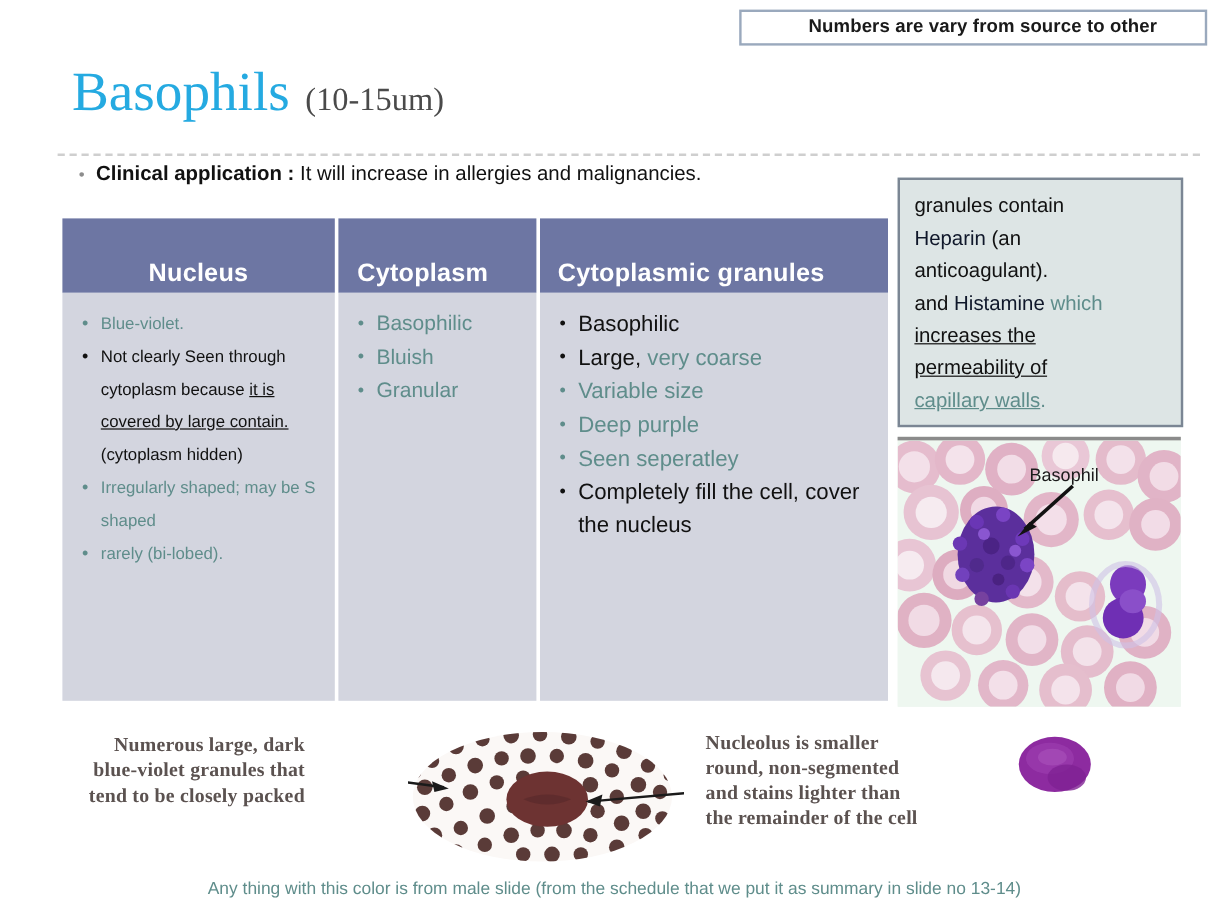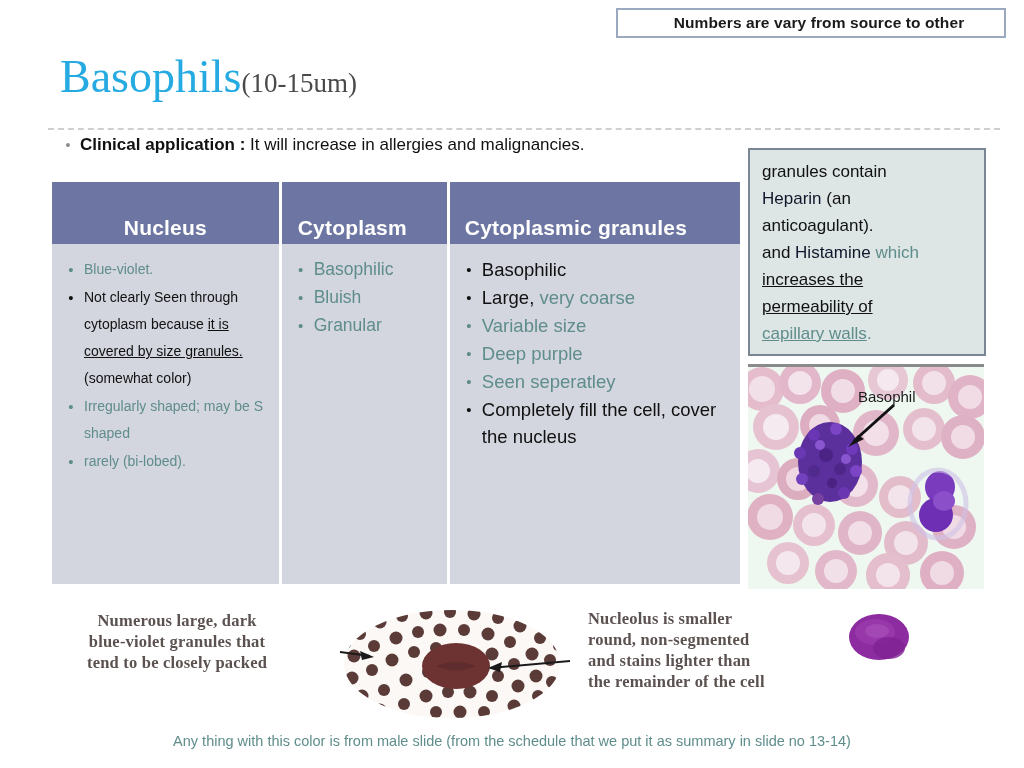--- a/index.html
+++ b/index.html
@@ -26,21 +26,21 @@
   #title-row{
     position:absolute;left:60px;top:54px;
     display:flex;align-items:baseline;
   }
   #title-main{
     font-family:"Liberation Serif", serif;
     font-size:46px;color:#25aae1;line-height:1;
   }
   #title-sub{
     font-family:"Liberation Serif", serif;
-    font-size:27px;color:#4a4a4a;margin-left:0;
+    font-size:27px;color:#4a4a4a;margin-left:13px;
   }
   
   #divider{
     position:absolute;left:48px;top:128px;width:952px;height:0;
     border-top:2px dashed #cfcfcf;
   }
   
   #clinical{
     position:absolute;left:56px;top:134px;width:700px;
     display:flex;align-items:flex-start;
@@ -101,21 +101,21 @@
     position:absolute;left:858px;top:388px;font-size:15px;color:#1b1b1b;
     font-family:"Liberation Sans",sans-serif;
   }
   
   #diagram{position:absolute;left:60px;top:596px;width:900px;height:132px;}
   .dcap{
     position:absolute;font-family:"Liberation Serif", serif;
     font-size:16.5px;font-weight:bold;color:#5b5250;line-height:21px;
     letter-spacing:.2px;
   }
-  #cap-left{left:27px;top:14px;text-align:center;}
+  #cap-left{left:14px;top:14px;text-align:right;}
   #cap-right{left:528px;top:12px;text-align:left;}
   #basophil-art{position:absolute;left:280px;top:8px;width:230px;height:116px;}
   #purple-cell{position:absolute;left:785px;top:16px;width:70px;height:58px;}
   
   #footer{
     position:absolute;left:0;top:732px;width:1024px;text-align:center;
   }
   #footer .f{font-size:14.5px;color:#5f8d8b;}
 </style>
 </head>
@@ -145,21 +145,21 @@
     </div>
     <div class="col-body">
 
       <div class="li teal">
         <span class="b">•</span>
         <span class="t">Blue-violet.</span>
       </div>
 
       <div class="li dark">
         <span class="b">•</span>
-        <span class="t"><span> Not clearly Seen through cytoplasm because </span><span class="u">it is covered by size granules.</span><span> (somewhat color)</span></span>
+        <span class="t"><span> Not clearly Seen through cytoplasm because </span><span class="u">it is covered by large contain.</span><span> (cytoplasm hidden)</span></span>
       </div>
 
       <div class="li teal">
         <span class="b">•</span>
         <span class="t">Irregularly shaped; may be S shaped</span>
       </div>
 
       <div class="li teal">
         <span class="b">•</span>
         <span class="t">rarely (bi-lobed).</span>

